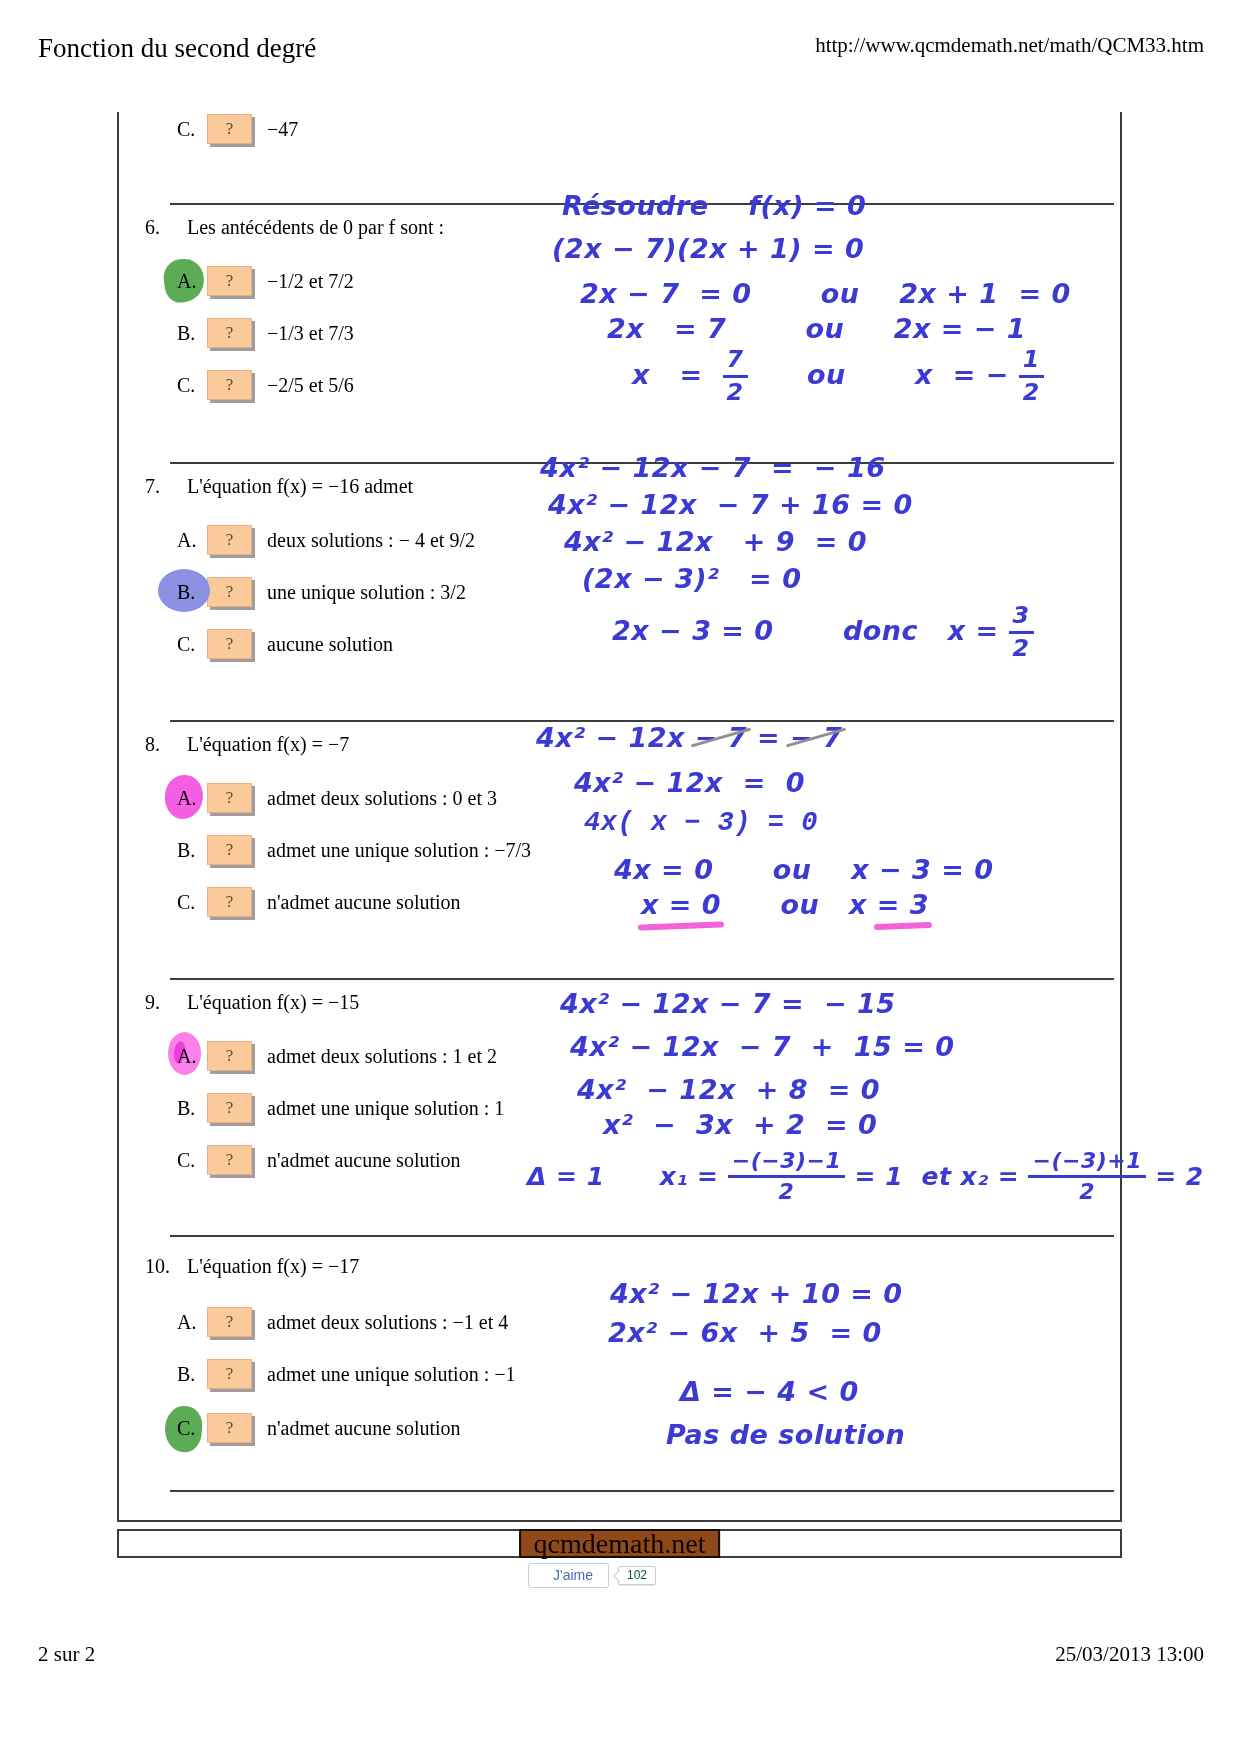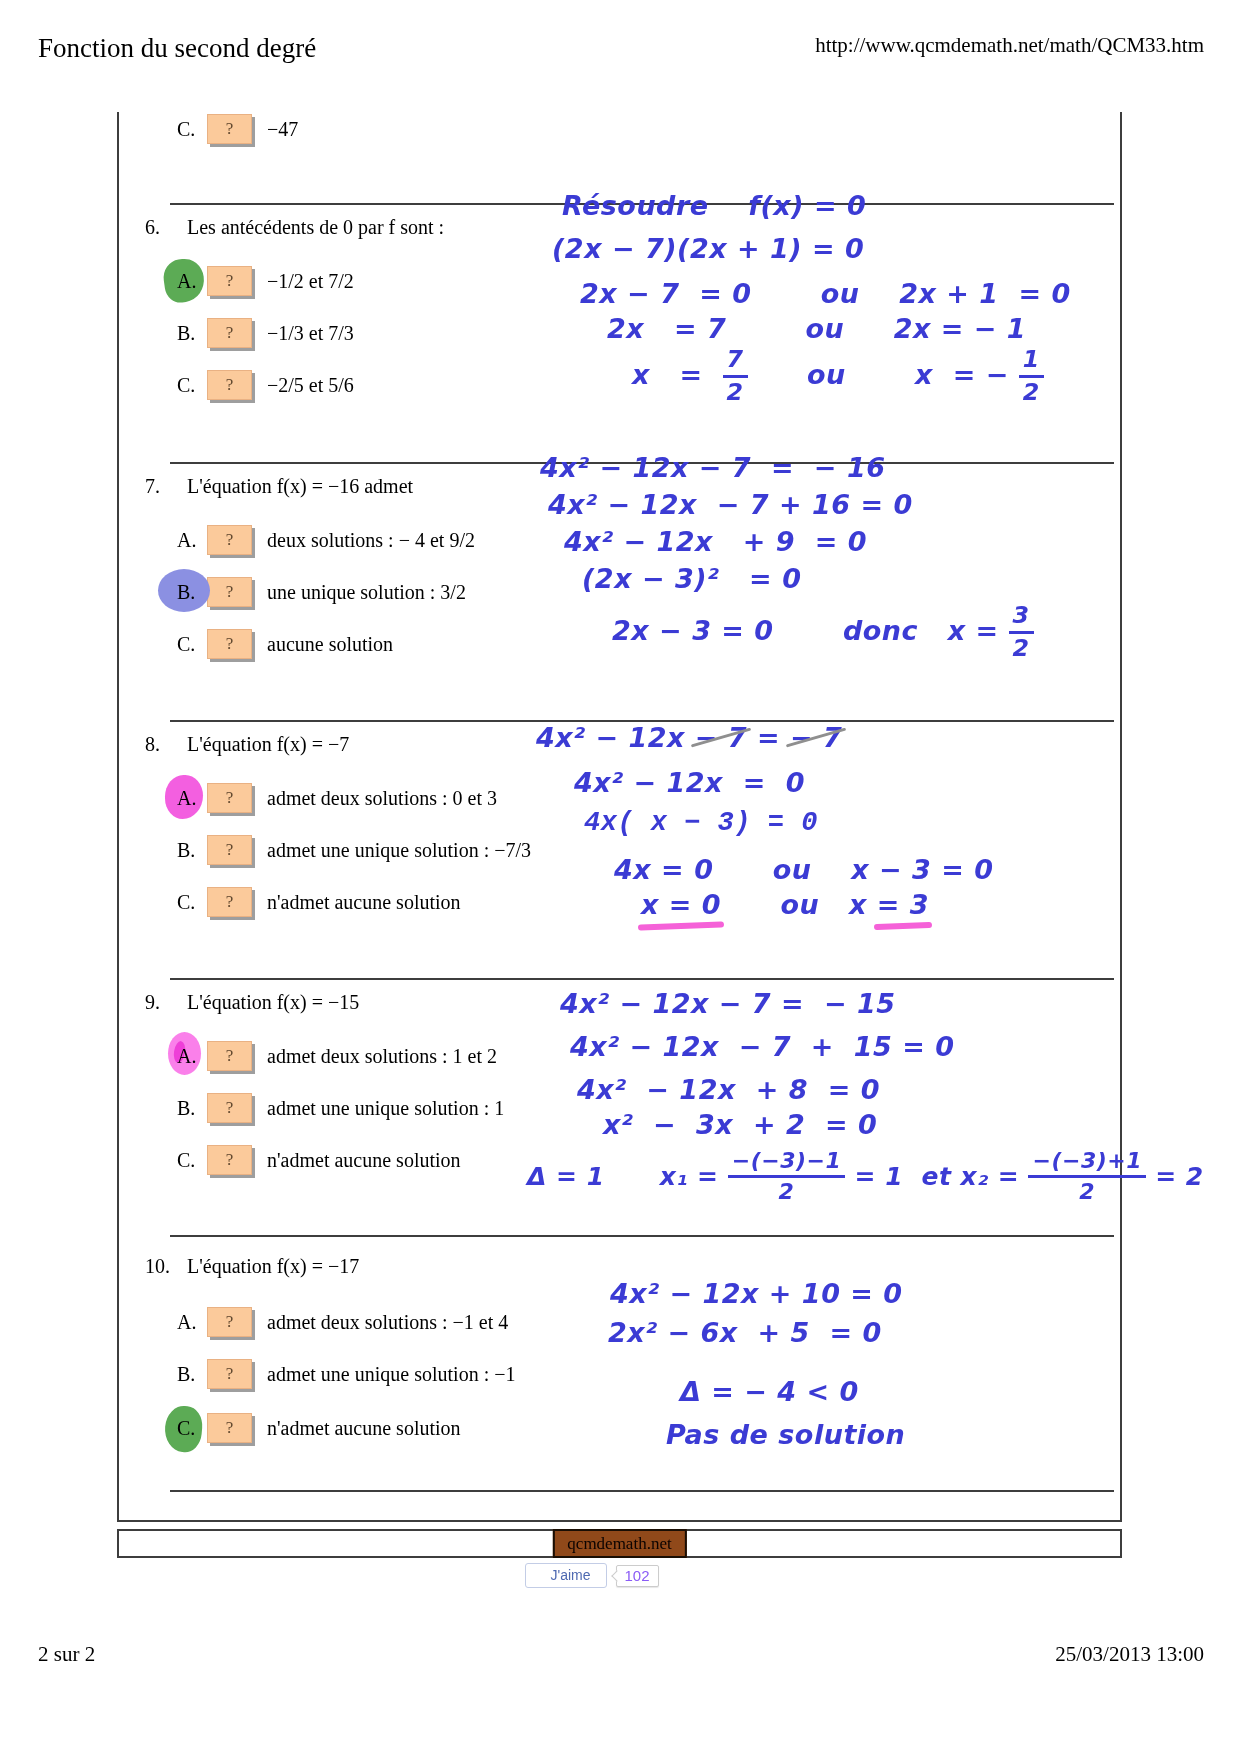--- a/index.html
+++ b/index.html
@@ -84,30 +84,30 @@
   #hw-q10 .hw-line:nth-child(1){margin-left:2px;margin-bottom:8px;}
   #hw-q10 .hw-line:nth-child(2){margin-bottom:28px;}
   #hw-q10 .hw-line:nth-child(3){margin-left:72px;margin-bottom:12px;}
   #hw-q10 .hw-line:nth-child(4){margin-left:58px;}
 
   
   .footer-row{position:absolute;left:117px;top:1529px;width:1005px;height:29px;
               border:2px solid #3d3d3d;background:#fff;}
   .badge{position:absolute;left:50%;transform:translateX(-50%);top:-2px;height:29px;
          padding:0 13px;background:#90491a;border:2px solid #190e04;color:#0b0300;
-         font-family:"Liberation Serif",serif;font-size:17px;line-height:26px;cursor:pointer;}
+         font-family:"Liberation Serif",serif;font-size:28px;line-height:26px;cursor:pointer;}
 
   
   .like-row{position:absolute;left:0;top:1563px;width:1184px;display:flex;
             justify-content:center;align-items:center;gap:9px;}
   .like-btn{font-family:"Liberation Sans",sans-serif;font-size:14px;color:#4e69b1;
             background:#fff;border:1px solid #c3cde6;border-radius:3px;
             padding:3px 15px 4px 24px;cursor:pointer;}
-  .like-count{position:relative;font-family:"Liberation Sans",sans-serif;font-size:15px;
-            color:#8b5cf6;background:#fff;border:1px solid #ccc;border-radius:2px;
+  .like-count{position:relative;font-family:"Liberation Sans",sans-serif;font-size:12px;
+            color:#14532d;background:#fff;border:1px solid #ccc;border-radius:2px;
             padding:1px 8px 2px;box-shadow:0 1px 1px rgba(0,0,0,.1);}
   .like-count::before{content:'';position:absolute;left:-4px;top:50%;width:7px;height:7px;
             background:#fff;border-left:1px solid #ccc;border-bottom:1px solid #ccc;
             transform:translateY(-50%) rotate(45deg);}
 </style>
 </head>
 <body>
 
 <div class="page">
 

